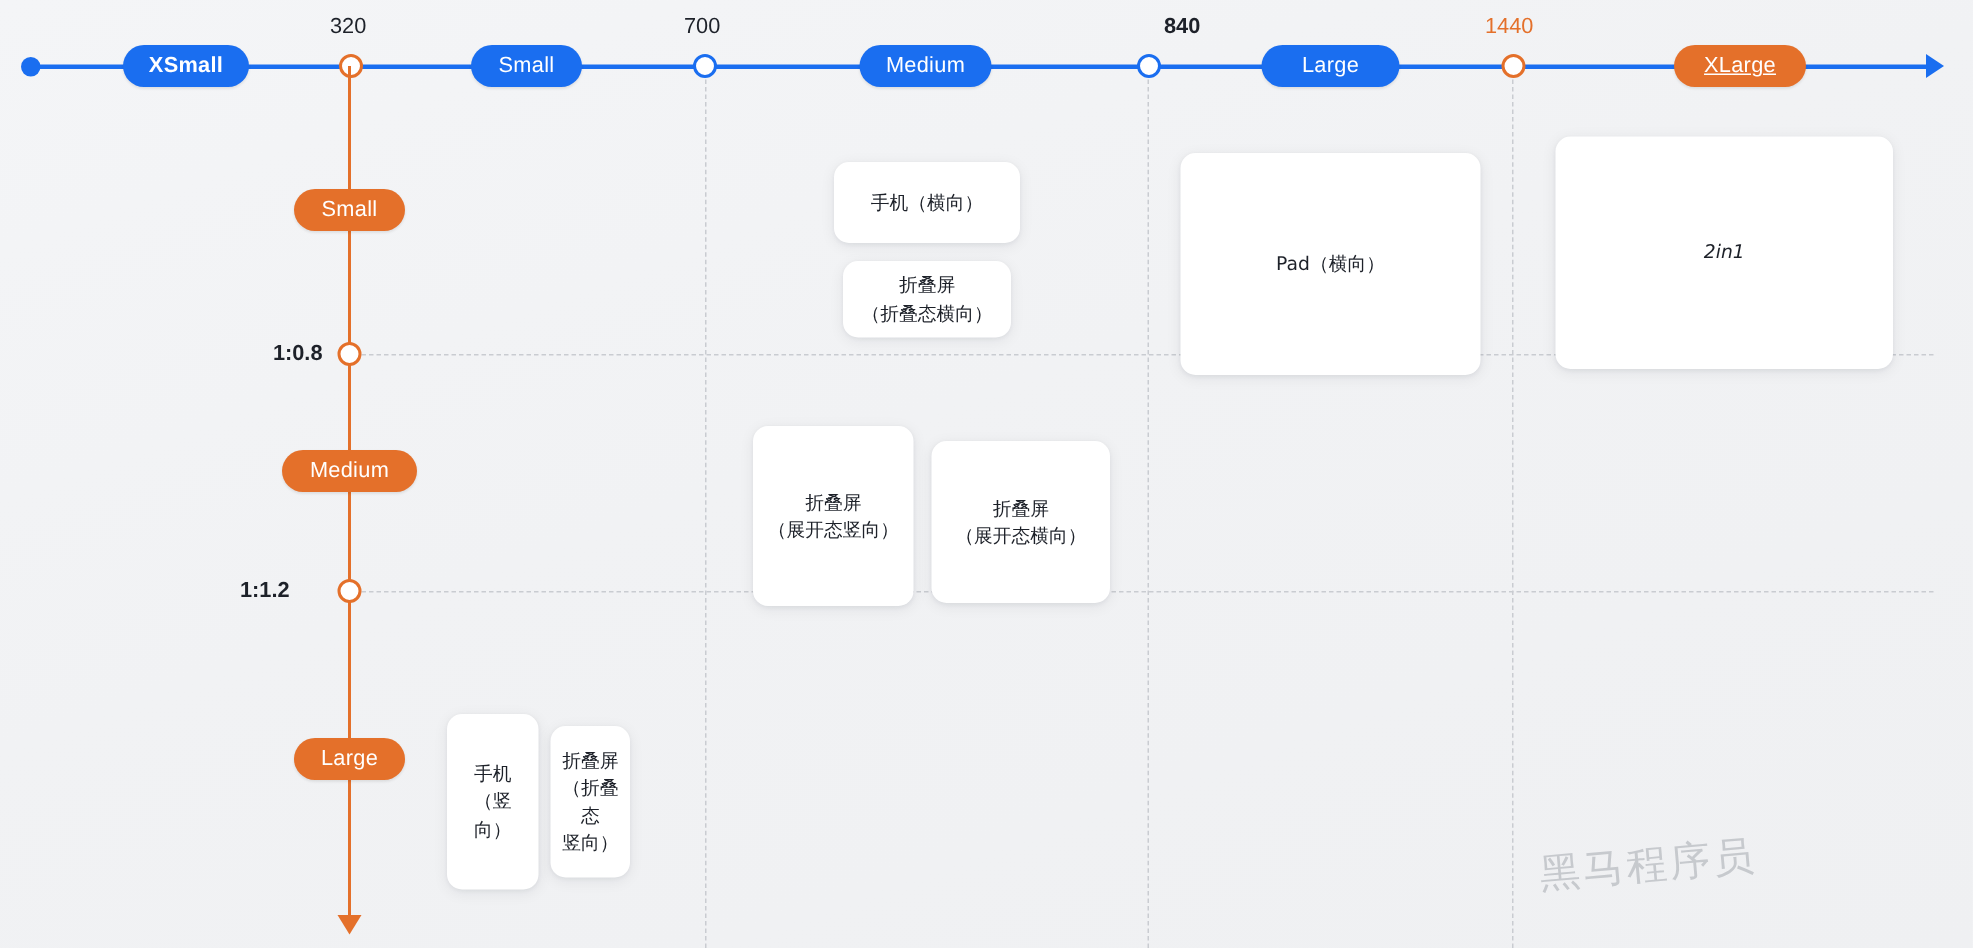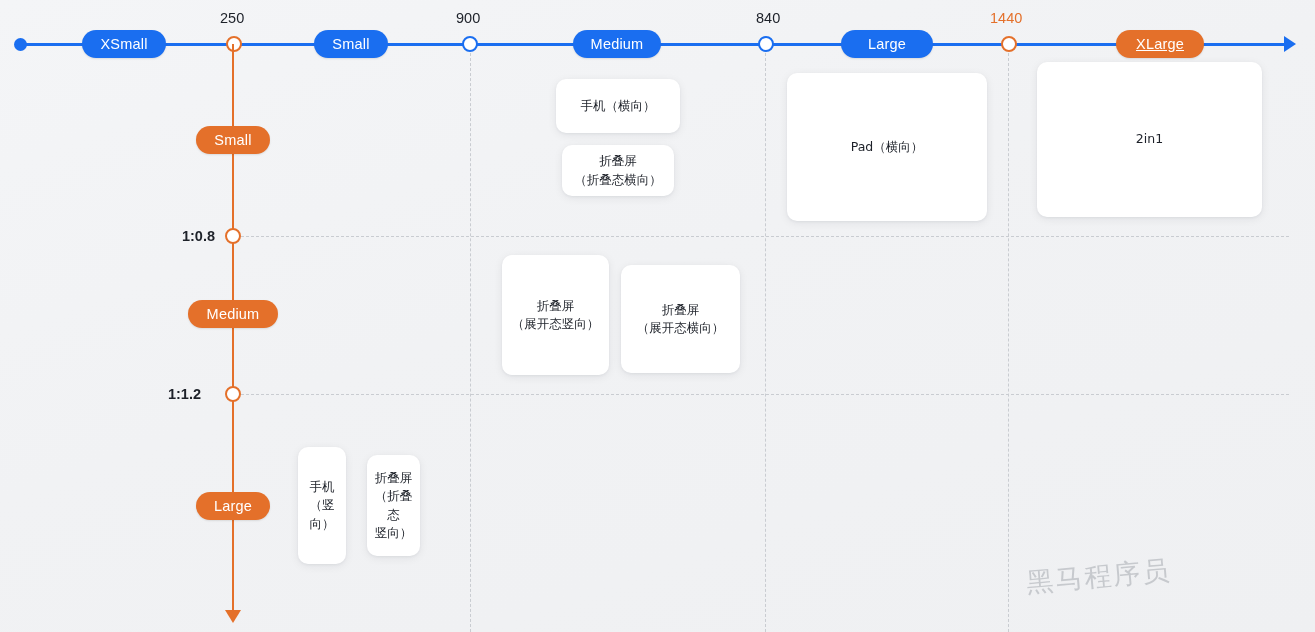--- a/index.html
+++ b/index.html
@@ -44,21 +44,21 @@
   
   .tick-top{position:absolute;font-size:14.5px;color:#1d2129;white-space:nowrap;}
   .tick-top.accent{color:#e4702a;}
   .tick-left{position:absolute;font-size:14.5px;color:#1d2129;font-weight:700;white-space:nowrap;text-align:right;}
 
   
   .card{position:absolute;background:#ffffff;border-radius:10px;
     box-shadow:0 2px 10px rgba(17,24,39,.07), 0 1px 3px rgba(17,24,39,.05);
     display:flex;align-items:center;justify-content:center;text-align:center;
     color:#1d2129;font-size:12.5px;line-height:1.45;
-    font-family:"DejaVu Sans","Liberation Sans",sans-serif;}
+    font-family:"DejaVu Sans","Liberation Sans",sans-serif;margin-top:29px;}
   .card .lbl{padding:0 6px;white-space:pre-line;}
 
   
   .wm{position:absolute;color:rgba(120,126,134,.42);white-space:nowrap;
     font-family:"DejaVu Sans","Liberation Sans",sans-serif;pointer-events:none;}
   .wm1{left:963px;top:551px;font-size:25px;letter-spacing:1px;}
   .wm2{left:1025px;top:565px;font-size:27px;letter-spacing:2px;
     transform:rotate(-5deg);transform-origin:left top;color:rgba(120,126,134,.34);}
 </style>
 </head>
@@ -70,93 +70,93 @@
   <div class="vline" style="left:765px;top:48px;height:584px;"></div>
   <div class="vline" style="left:1008px;top:48px;height:584px;"></div>
 
   <div class="hline" style="left:236px;top:236px;width:1053px;"></div>
   <div class="hline" style="left:236px;top:394px;width:1053px;"></div>
 
   <div class="haxis"></div>
   <div class="haxis-dot"></div>
   <div class="haxis-arrow"></div>
 
-  <div class="pill blue" style="left:82px;top:30px;width:84px;">
+  <div class="pill blue" style="left:82px;top:30px;width:84px;font-weight:bold;">
     <span>XSmall</span>
   </div>
   <div class="pill blue" style="left:314px;top:30px;width:74px;">
     <span>Small</span>
   </div>
   <div class="pill blue" style="left:573px;top:30px;width:88px;">
     <span>Medium</span>
   </div>
   <div class="pill blue" style="left:841px;top:30px;width:92px;">
     <span>Large</span>
   </div>
   <div class="pill orange" style="left:1116px;top:30px;width:88px;text-decoration:underline;">
     <span>XLarge</span>
   </div>
 
   <div class="node orange" style="left:226px;top:36px;"></div>
   <div class="node blue" style="left:462px;top:36px;"></div>
   <div class="node blue" style="left:758px;top:36px;"></div>
   <div class="node orange" style="left:1001px;top:36px;"></div>
 
-  <div class="tick-top" style="left:220px;top:10px;">250</div>
-  <div class="tick-top" style="left:456px;top:10px;">900</div>
-  <div class="tick-top" style="left:756px;top:10px;">840</div>
+  <div class="tick-top" style="left:220px;top:10px;">320</div>
+  <div class="tick-top" style="left:456px;top:10px;">700</div>
+  <div class="tick-top" style="left:776px;top:10px;font-weight:bold;">840</div>
   <div class="tick-top accent" style="left:990px;top:10px;">1440</div>
 
   <div class="vaxis"></div>
   <div class="vaxis-arrow"></div>
 
   <div class="pill orange" style="left:196px;top:126px;width:74px;">
     <span>Small</span>
   </div>
   <div class="pill orange" style="left:188px;top:300px;width:90px;">
     <span>Medium</span>
   </div>
   <div class="pill orange" style="left:196px;top:492px;width:74px;">
     <span>Large</span>
   </div>
 
   <div class="node orange" style="left:225px;top:228px;"></div>
   <div class="node orange" style="left:225px;top:386px;"></div>
 
   <div class="tick-left" style="left:130px;top:228px;width:85px;">1:0.8</div>
-  <div class="tick-left" style="left:116px;top:386px;width:85px;">1:1.2</div>
+  <div class="tick-left" style="left:134px;top:386px;width:85px;text-align:center;">1:1.2</div>
 
   <div class="card" style="left:556px;top:79px;width:124px;height:54px;">
     <span class="lbl">手机（横向）</span>
   </div>
 
   <div class="card" style="left:562px;top:145px;width:112px;height:51px;">
     <span class="lbl">折叠屏
 （折叠态横向）</span>
   </div>
 
   <div class="card" style="left:787px;top:73px;width:200px;height:148px;">
     <span class="lbl">Pad（横向）</span>
   </div>
 
-  <div class="card" style="left:1037px;top:62px;width:225px;height:155px;">
+  <div class="card" style="left:1037px;top:62px;width:225px;height:155px;font-style:italic;">
     <span class="lbl">2in1</span>
   </div>
 
   <div class="card" style="left:502px;top:255px;width:107px;height:120px;">
     <span class="lbl">折叠屏
 （展开态竖向）</span>
   </div>
 
   <div class="card" style="left:621px;top:265px;width:119px;height:108px;">
     <span class="lbl">折叠屏
 （展开态横向）</span>
   </div>
 
-  <div class="card" style="left:298px;top:447px;width:48px;height:117px;">
+  <div class="card" style="left:298px;top:447px;width:61px;height:117px;">
     <span class="lbl">手机
 （竖向）</span>
   </div>
 
   <div class="card" style="left:367px;top:455px;width:53px;height:101px;">
     <span class="lbl">折叠屏
 （折叠态
 竖向）</span>
   </div>
 

